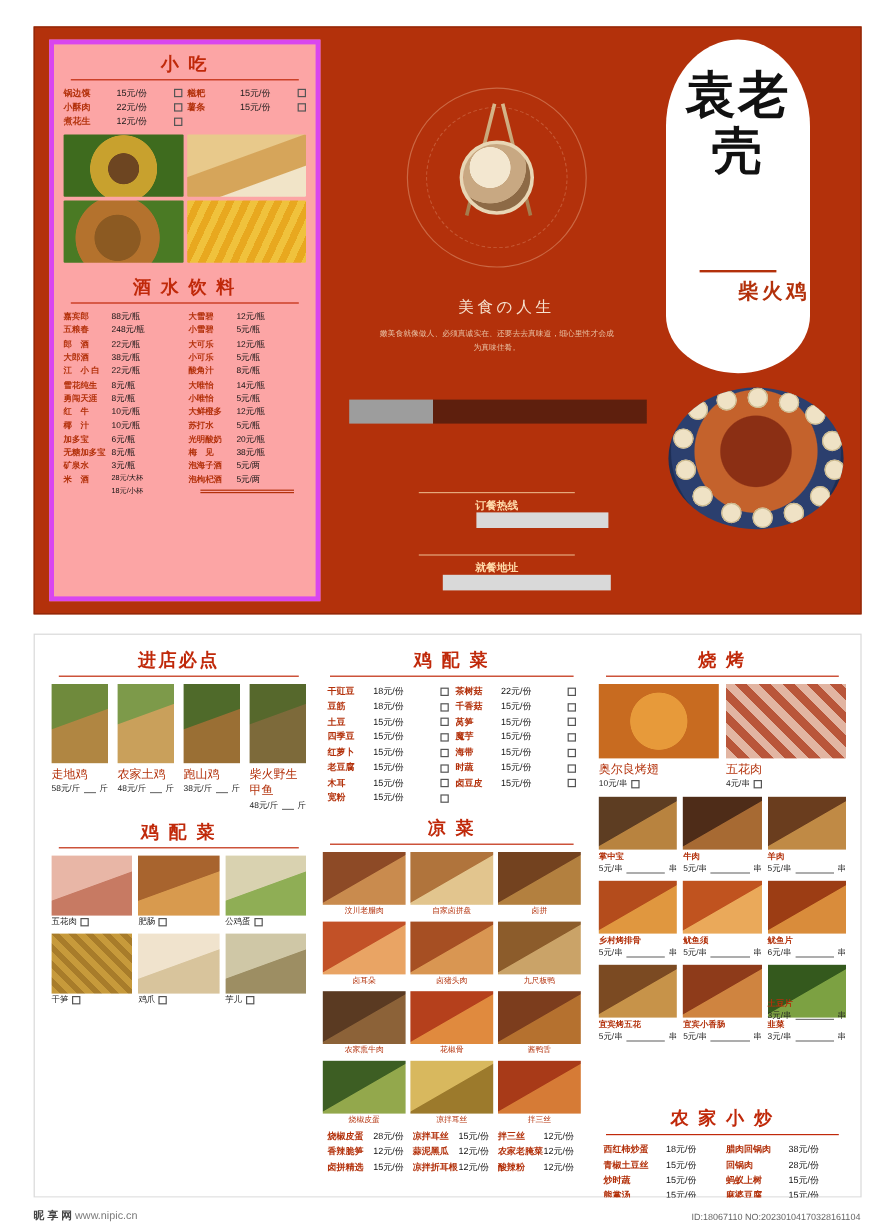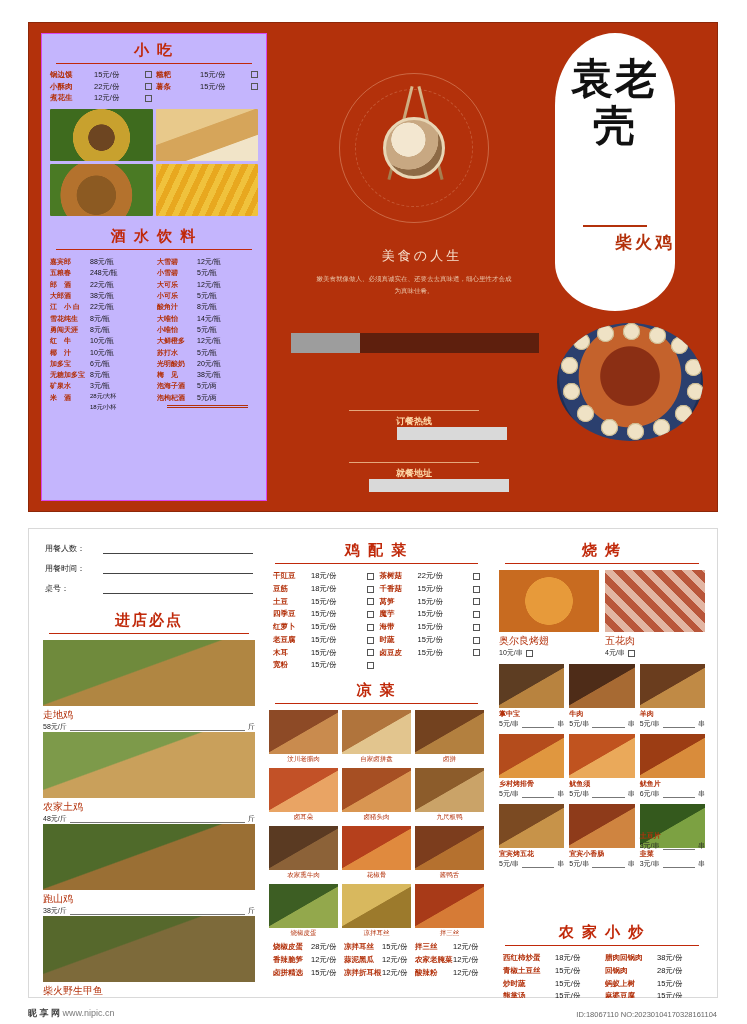--- a/index.html
+++ b/index.html
@@ -14,21 +14,21 @@
     background:#b3310b; border:1px solid #8d2708;
   }
   .brochure-bottom {
     position:absolute; left:28px; top:528px; width:690px; height:470px;
     background:#ffffff; border:1px solid #d9d9d9;
   }
 
   
   .card-left {
     position:absolute; left:12px; top:10px; width:226px; height:468px;
-    background:#c4b5fd; border:1px solid #d946ef;
+    background:#fca5a5; border:4px solid #d946ef;
   }
   .sec-title {
     text-align:center; color:#c0290a; font-weight:bold; font-size:15px;
     letter-spacing:2px; margin:7px 0 3px 0;
   }
   .sec-rule { height:1px; background:#c0290a; margin:0 14px 5px 14px; }
 
   .menu-2col { display:flex; gap:4px; padding:0 8px; }
   .menu-2col .col { flex:1; }
   .mrow { display:flex; align-items:center; font-size:7.5px; color:#1a1a1a; line-height:1.55; }
@@ -92,21 +92,21 @@
 
   .lines-block { padding:2px 2px 8px 2px; }
   .wline { display:flex; align-items:flex-end; font-size:8px; color:#222; margin-bottom:9px; }
   .wline .lbl { width:58px; white-space:nowrap; }
   .wline .ln { flex:1; border-bottom:1px solid #444; height:10px; }
 
   .head-red { text-align:center; color:#c0290a; font-weight:bold; font-size:15px; letter-spacing:2px; }
   .head-rule { height:1px; background:#c0290a; margin:3px 6px 6px 6px; }
   .head-wrap { position:relative; margin-bottom:2px; }
 
-  .grid2 { display:grid; grid-template-columns:1fr; gap:0 8px; }
+  .grid2 { display:grid; grid-template-columns:1fr 1fr 1fr 1fr; gap:0 8px; }
   .grid3 { display:grid; grid-template-columns:1fr 1fr 1fr; gap:5px 5px; }
   .cellimg { width:100%; height:66px; background-size:cover; background-position:center; }
   .cellimg.sm { height:50px; }
   .cap { font-size:10px; color:#b3310b; font-weight:normal; margin-top:2px; }
   .capline { display:flex; align-items:center; font-size:7px; color:#222; }
   .capline .p { white-space:nowrap; }
   .capline .ln { flex:1; border-bottom:1px solid #777; margin:0 3px; height:7px; }
   .capline .u { white-space:nowrap; }
   .cbx { width:7px; height:7px; border:1px solid #555; display:inline-block; margin-left:3px; }
 
@@ -349,34 +349,20 @@
         <div class="hero-dot" style="left:20px;top:82px"></div>
         <div class="hero-dot" style="left:6px;top:60px"></div>
         <div class="hero-dot" style="left:4px;top:34px"></div>
       </div>
     </div>
   </div>
 
   <div class="brochure-bottom">
 
     <div class="b-left">
-      <div class="lines-block">
-        <div class="wline">
-          <span class="lbl">用餐人数：</span>
-          <span class="ln"></span>
-        </div>
-        <div class="wline">
-          <span class="lbl">用餐时间：</span>
-          <span class="ln"></span>
-        </div>
-        <div class="wline">
-          <span class="lbl">桌号：</span>
-          <span class="ln"></span>
-        </div>
-      </div>
 
       <div class="head-wrap">
         <div class="head-red">进店必点</div>
         <div class="head-rule"></div>
       </div>
 
       <div class="grid2">
         <div>
           <div class="cellimg" style="background:linear-gradient(160deg,#6f8a3c 0 45%,#b08642 46% 100%);"></div>
           <div class="cap">走地鸡</div>

